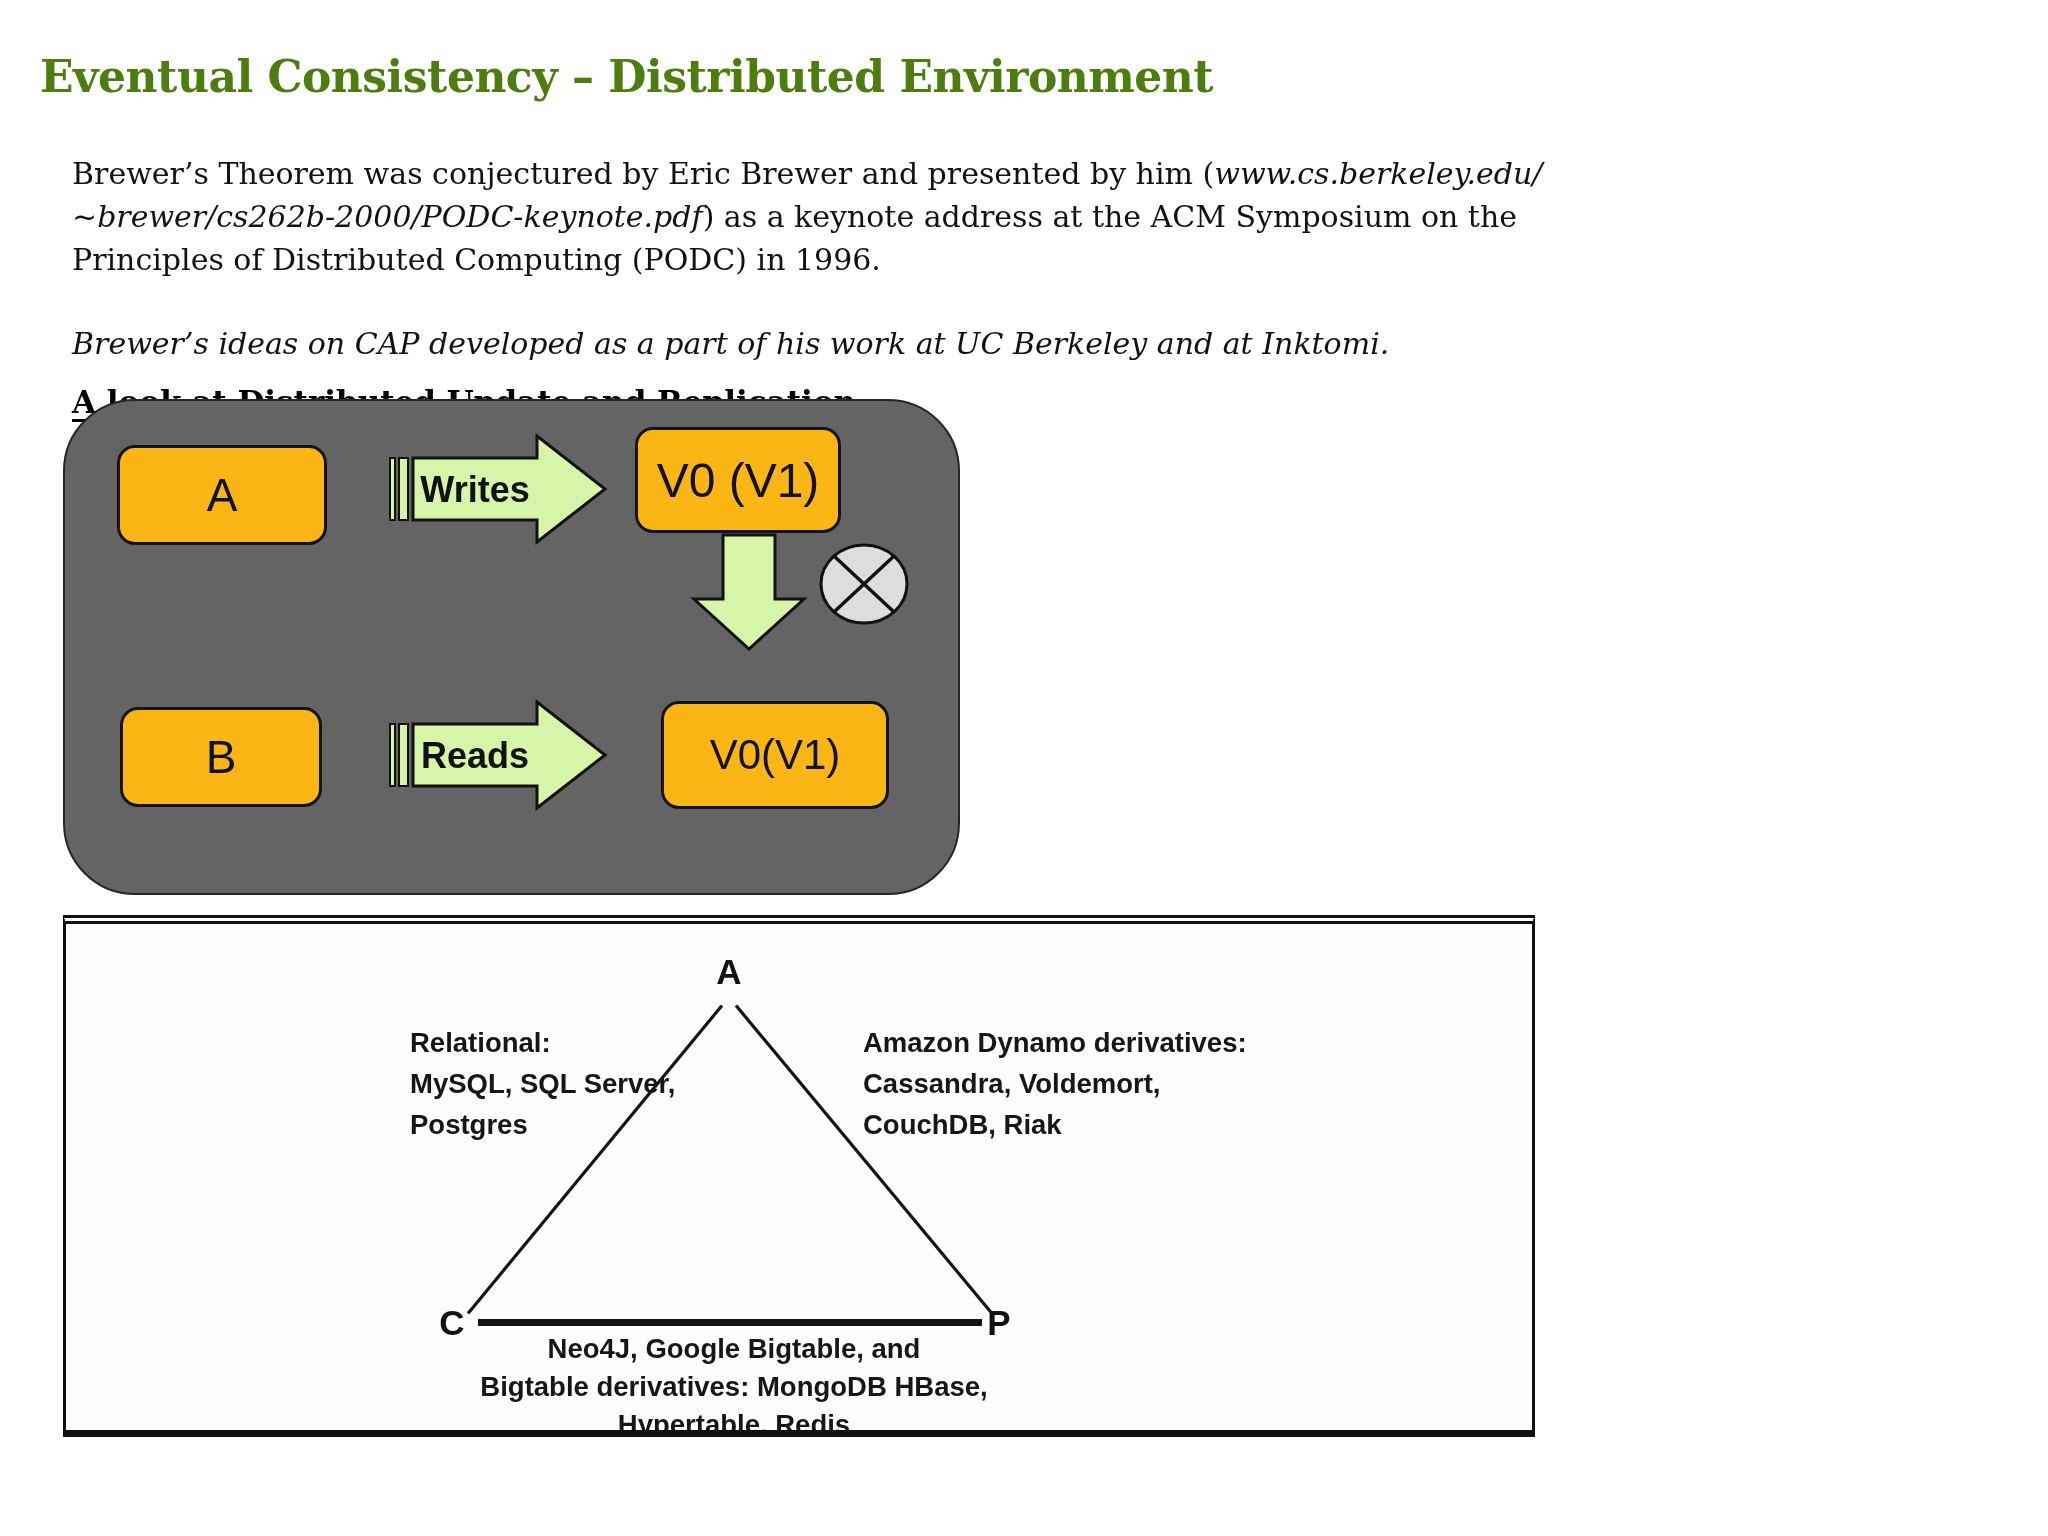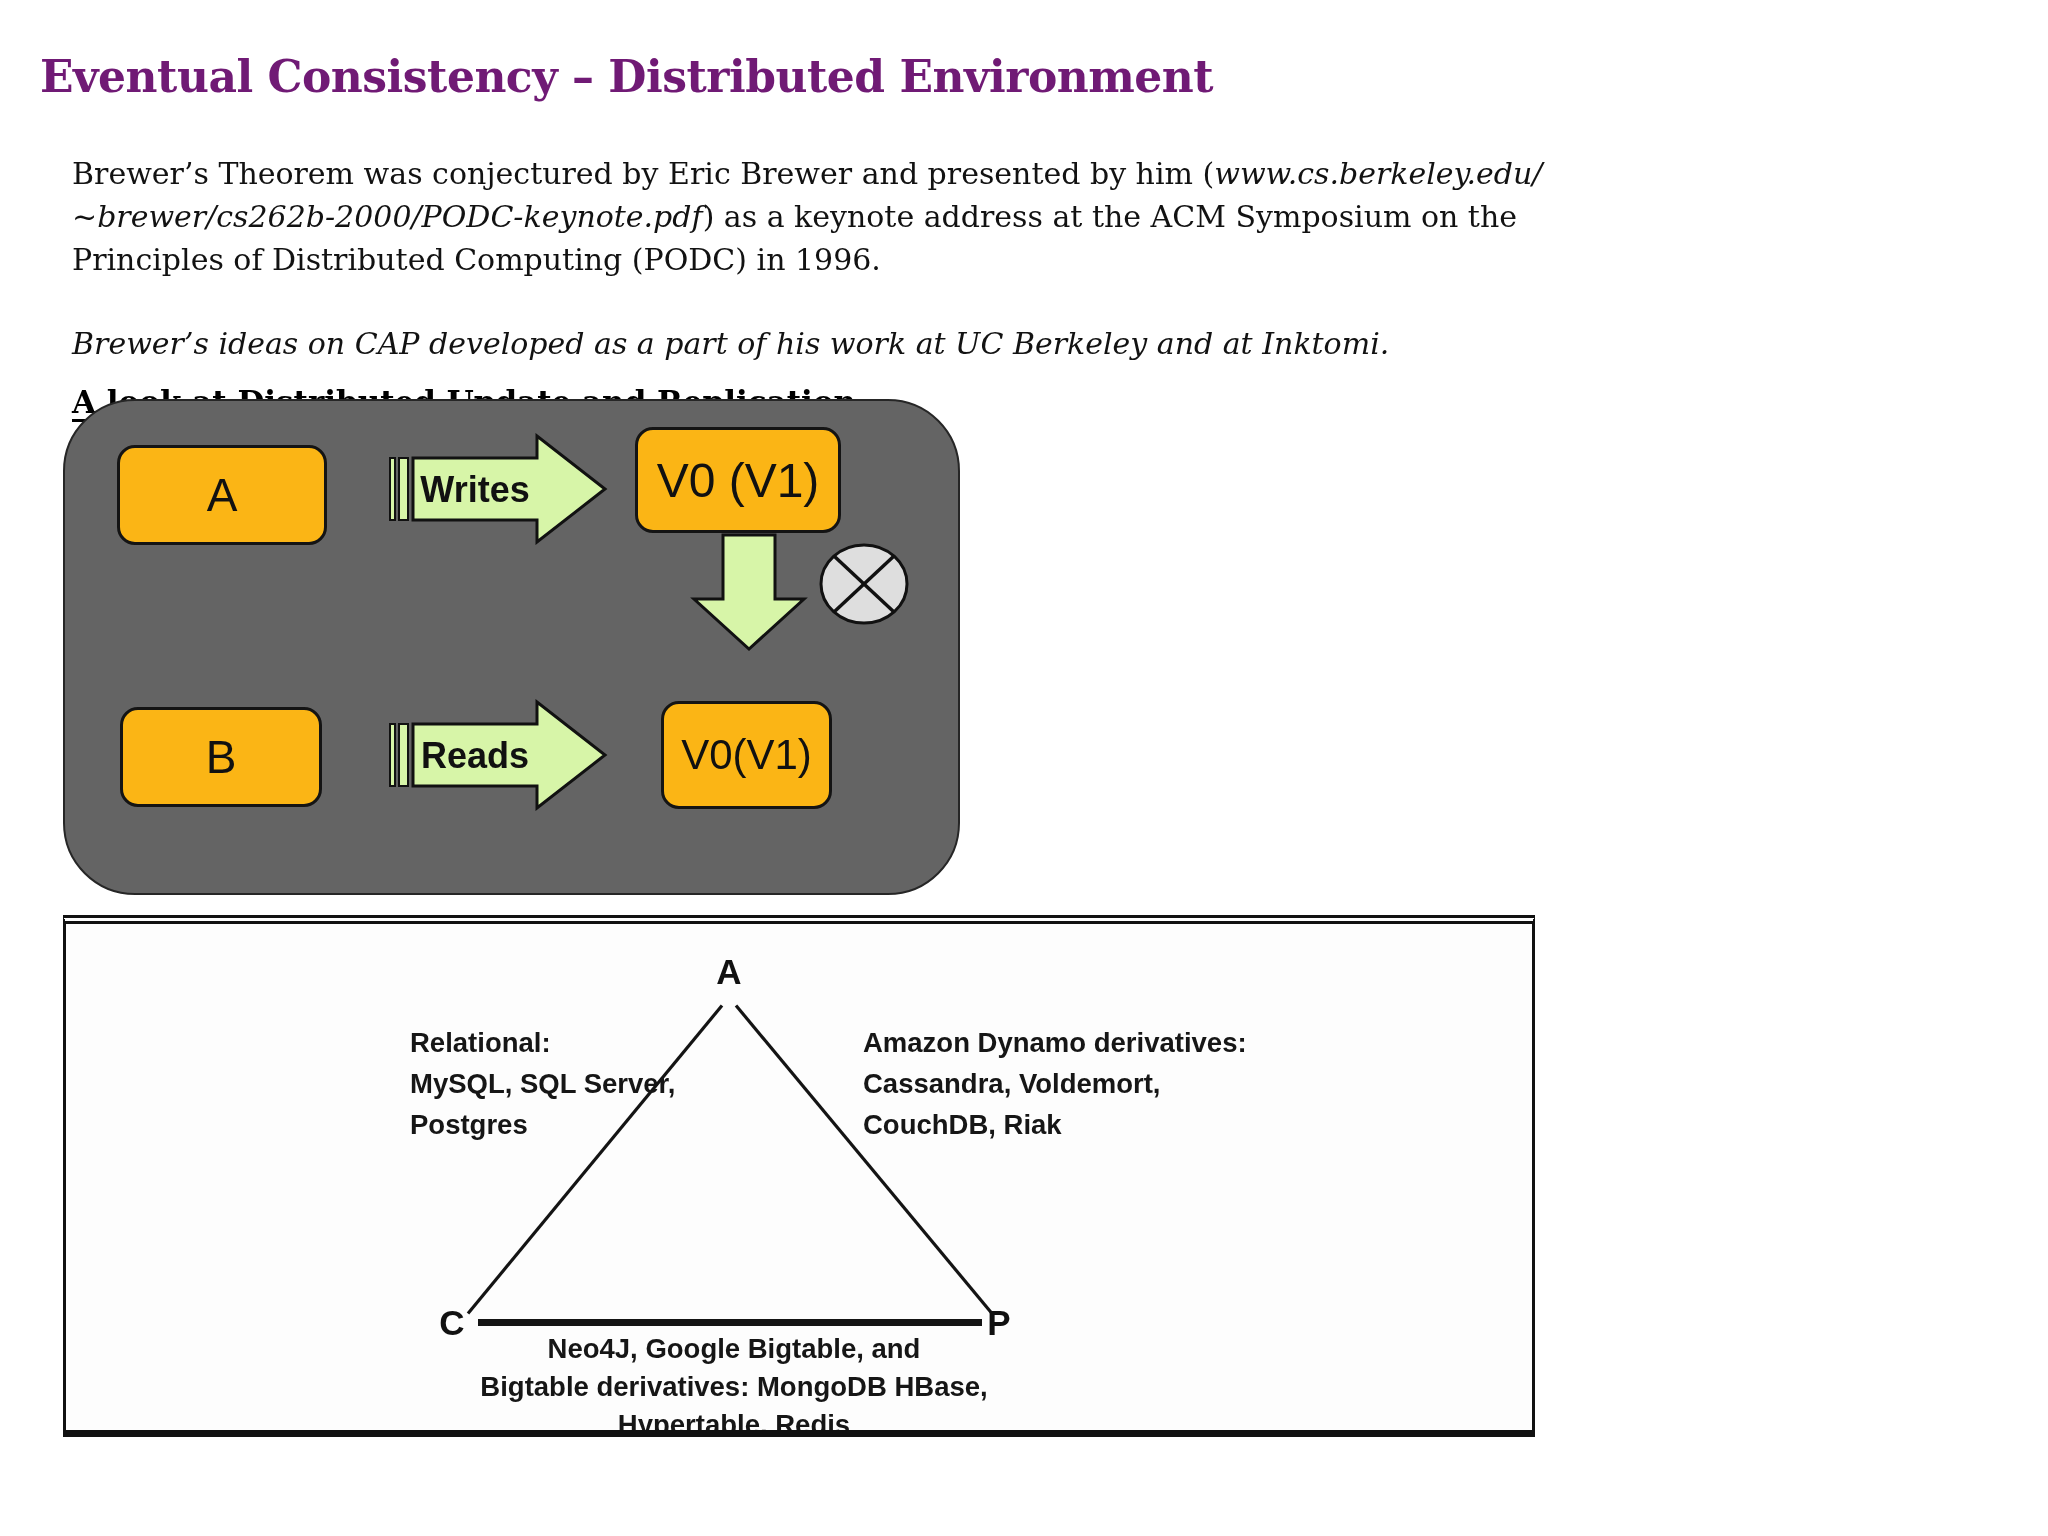--- a/index.html
+++ b/index.html
@@ -3,21 +3,21 @@
 <meta charset="utf-8">
 <style>
   html,body{margin:0;padding:0;background:#ffffff;}
   body{
     width:2048px;height:1536px;position:relative;overflow:hidden;
     font-family:"DejaVu Serif","Liberation Serif",serif;color:#101010;
   }
   
   .doc-title{
     position:absolute;left:40px;top:22px;
-    font-size:44px;font-weight:bold;letter-spacing:-0.5px;color:#701a75;
+    font-size:44px;font-weight:bold;letter-spacing:-0.5px;color:#4d7c0f;
     white-space:nowrap;
   }
   .para{
     position:absolute;left:72px;width:1500px;
     font-size:30px;line-height:43px;color:#121212;margin-top:44px;
   }
   .para em{font-style:italic;}
   #intro-paragraph{top:108px;}
   #second-paragraph{top:278px;font-style:italic;}
   .section-heading{
@@ -34,21 +34,21 @@
   }
   .node{
     position:absolute;background:#FBB515;border:3px solid #141414;border-radius:18px;
     display:flex;align-items:center;justify-content:center;
     font-family:"Liberation Sans","DejaVu Sans",sans-serif;color:#111;
     box-sizing:border-box;
   }
   #node-a   {left:52px;  top:44px;  width:210px;height:100px;font-size:46px;}
   #node-b   {left:55px;  top:306px; width:202px;height:100px;font-size:46px;}
   #node-v0t {left:570px; top:26px;  width:206px;height:106px;font-size:48px;}
-  #node-v0b {left:596px; top:300px; width:171px;height:108px;font-size:42px;}
+  #node-v0b {left:596px; top:300px; width:228px;height:108px;font-size:42px;}
   .arrow-svg{position:absolute;}
   #writes-arrow{left:322px;top:32px;}
   #reads-arrow {left:322px;top:298px;}
   #down-arrow  {left:625px;top:132px;}
   #blocked-circle{left:753px;top:141px;}
   .arrow-label{
     font-family:"Liberation Sans","DejaVu Sans",sans-serif;
     font-weight:bold;font-size:36px;fill:#111;
   }
   

